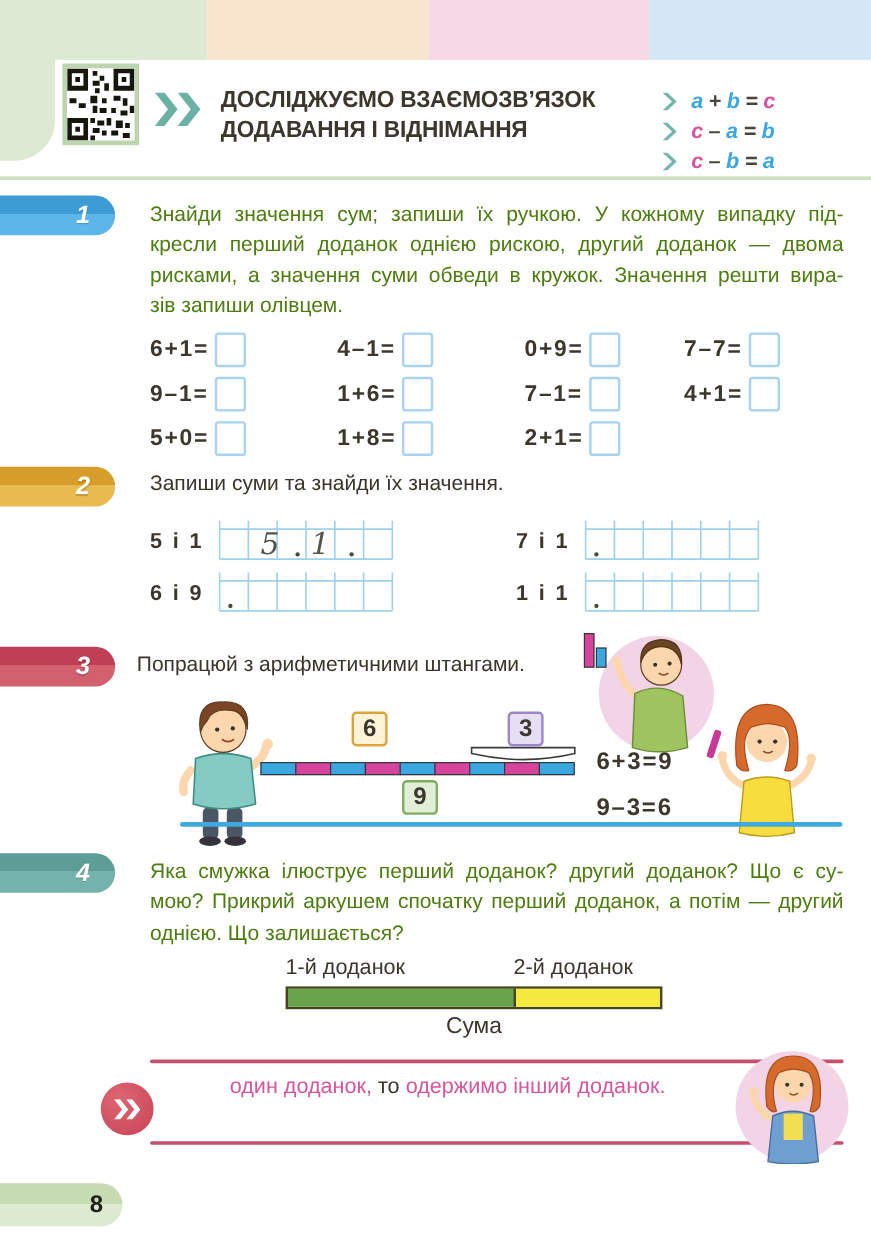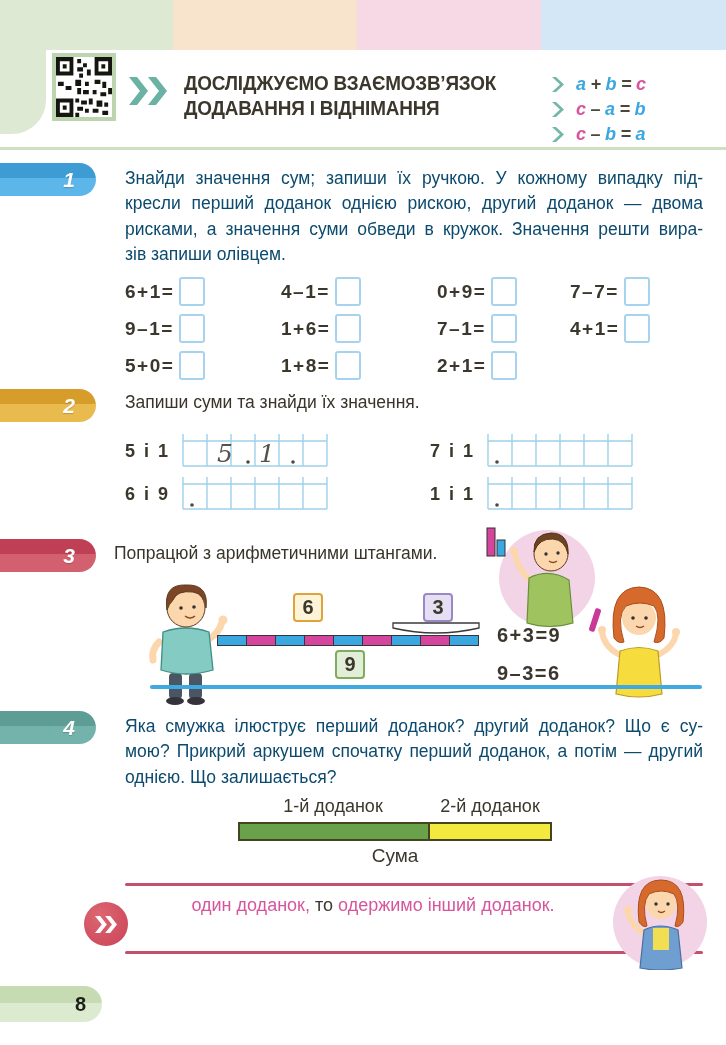--- a/index.html
+++ b/index.html
@@ -36,21 +36,21 @@
   
   .tab{position:absolute;left:0;width:96px;height:33px;border-radius:0 17px 17px 0;
        display:flex;align-items:center;justify-content:flex-end;padding-right:21px;box-sizing:border-box;
        color:#fff;font-size:21px;font-weight:bold;font-style:italic;text-shadow:0 1px 1px rgba(0,0,0,.18);}
   .tab1{top:163px;background:linear-gradient(to bottom,#3d9cd3 0 46%,#5db6e9 46% 100%);}
   .tab2{top:389px;background:linear-gradient(to bottom,#d79d2a 0 46%,#e9ba4d 46% 100%);}
   .tab3{top:539px;background:linear-gradient(to bottom,#bf3f55 0 46%,#d2606f 46% 100%);}
   .tab4{top:711px;background:linear-gradient(to bottom,#5d9d96 0 46%,#74b3ab 46% 100%);}
 
   
-  .para{position:absolute;left:125px;width:578px;font-size:17.5px;line-height:25.3px;color:#0c4a6e;}
+  .para{position:absolute;left:125px;width:578px;font-size:17.5px;line-height:25.3px;color:#4d7c0f;}
   .para .jl{text-align:justify;text-align-last:justify;}
   .para .jl.last{text-align-last:left;}
   .t1-para{top:166px;}
   .t4-para{top:714px;}
   .t2-title{position:absolute;left:125px;top:392px;font-size:17.5px;color:#39352a;}
   .t3-title{position:absolute;left:114px;top:543px;font-size:17.5px;color:#39352a;}
 
   
   .eq-grid{position:absolute;left:125px;top:273px;width:578px;display:grid;
            grid-template-columns:156px 156px 133px 133px;grid-auto-rows:37px;}
@@ -78,21 +78,21 @@
            display:flex;align-items:center;justify-content:center;font-size:20px;font-weight:bold;
            color:#3b372c;border:2px solid;}
   .box-6{left:168px;top:75px;background:#fdf3d7;border-color:#dfa33c;}
   .box-3{left:298px;top:75px;background:#e6def2;border-color:#9c87c6;}
   .box-9{left:210px;top:132px;background:#e2efd8;border-color:#80ac60;}
   .rod-eq{position:absolute;left:372px;font-size:20px;font-weight:bold;letter-spacing:1.5px;color:#3b372c;margin-top:22px;}
   .ground{position:absolute;left:25px;top:167px;width:552px;height:4px;background:#3fa9e0;border-radius:2px;}
   .bracket{position:absolute;left:266px;top:103px;}
 
   
-  .bar-label{position:absolute;top:796px;font-size:18px;color:#3b372c;text-align:center;}
+  .bar-label{position:absolute;top:796px;font-size:18px;color:#3b372c;text-align:left;}
   .bl1{left:238px;width:190px;}
   .bl2{left:428px;width:124px;}
   .sum-bar{position:absolute;left:238px;top:822px;width:314px;height:19px;display:flex;
            border:2px solid #44441f;box-sizing:border-box;}
   .seg-green{width:190px;background:#6aa24c;border-right:2px solid #44441f;box-sizing:border-box;}
   .seg-yellow{flex:1;background:#f3e93f;}
   .sum-label{position:absolute;left:238px;top:845px;width:314px;text-align:center;font-size:19px;color:#3b372c;}
 
   
   .rule-line{position:absolute;left:125px;width:578px;height:3px;background:#c4506b;border-radius:2px;}

